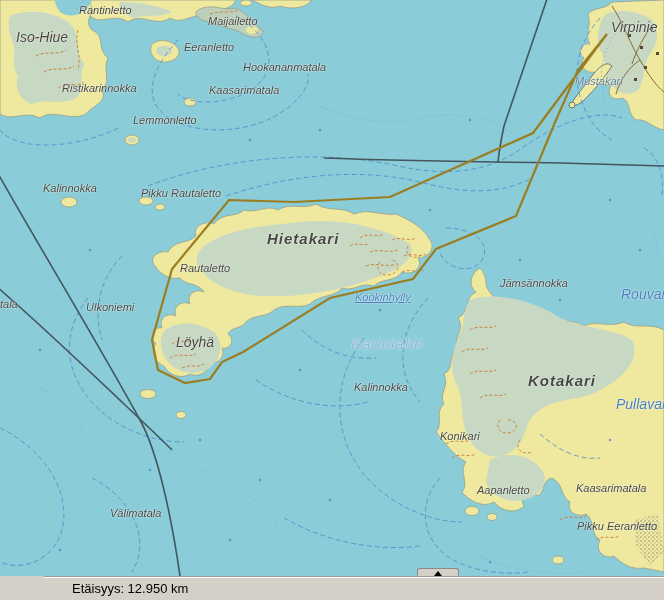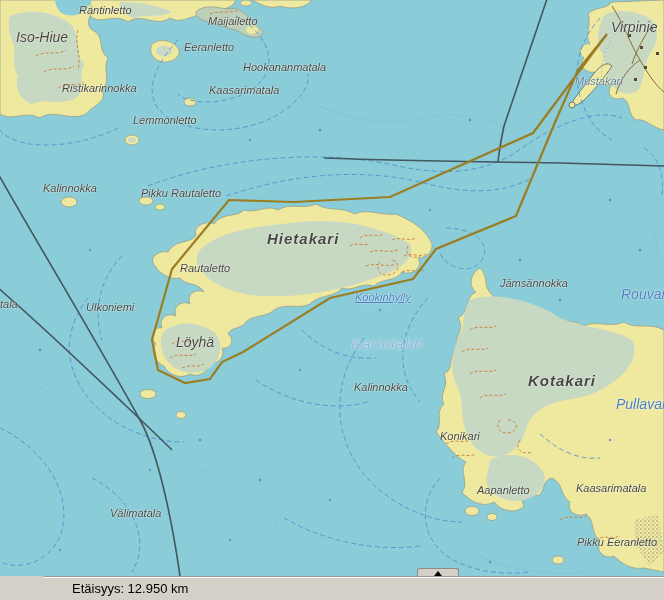--- a/index.html
+++ b/index.html
@@ -203,21 +203,21 @@
     <div class="lbl" style="left:43px;top:182px">Kalinnokka</div>
     <div class="lbl" style="left:141px;top:187px">Pikku Rautaletto</div>
     <div class="lbl" style="left:180px;top:262px">Rautaletto</div>
     <div class="lbl" style="left:86px;top:301px">Ulkoniemi</div>
     <div class="lbl" style="left:0px;top:298px">tala</div>
     <div class="lbl" style="left:354px;top:381px">Kalinnokka</div>
     <div class="lbl" style="left:500px;top:277px">Jämsännokka</div>
     <div class="lbl" style="left:440px;top:430px">Konikari</div>
     <div class="lbl" style="left:477px;top:484px">Aapanletto</div>
     <div class="lbl" style="left:576px;top:482px">Kaasarimatala</div>
-    <div class="lbl" style="left:577px;top:536px">Pikku Eeranletto</div>
+    <div class="lbl" style="left:577px;top:520px">Pikku Eeranletto</div>
     <div class="lbl" style="left:110px;top:507px">Välimatala</div>
     <div class="lbl bluegray" style="left:553px;top:75px">Mustakari</div>
     <div class="lbl blue" style="left:355px;top:291px">Köökinhylly</div>
     <div class="lbl big" style="left:16px;top:29px">Iso-Hiue</div>
     <div class="lbl big2" style="left:267px;top:230px">Hietakari</div>
     <div class="lbl big" style="left:176px;top:334px">Löyhä</div>
     <div class="lbl big2" style="left:528px;top:372px">Kotakari</div>
     <div class="lbl big" style="left:611px;top:19px">Virpinie</div>
     <div class="lbl palewater" style="left:351px;top:335px">Karinlahti</div>
     <div class="lbl bluebig" style="left:621px;top:286px">Rouvans</div>

